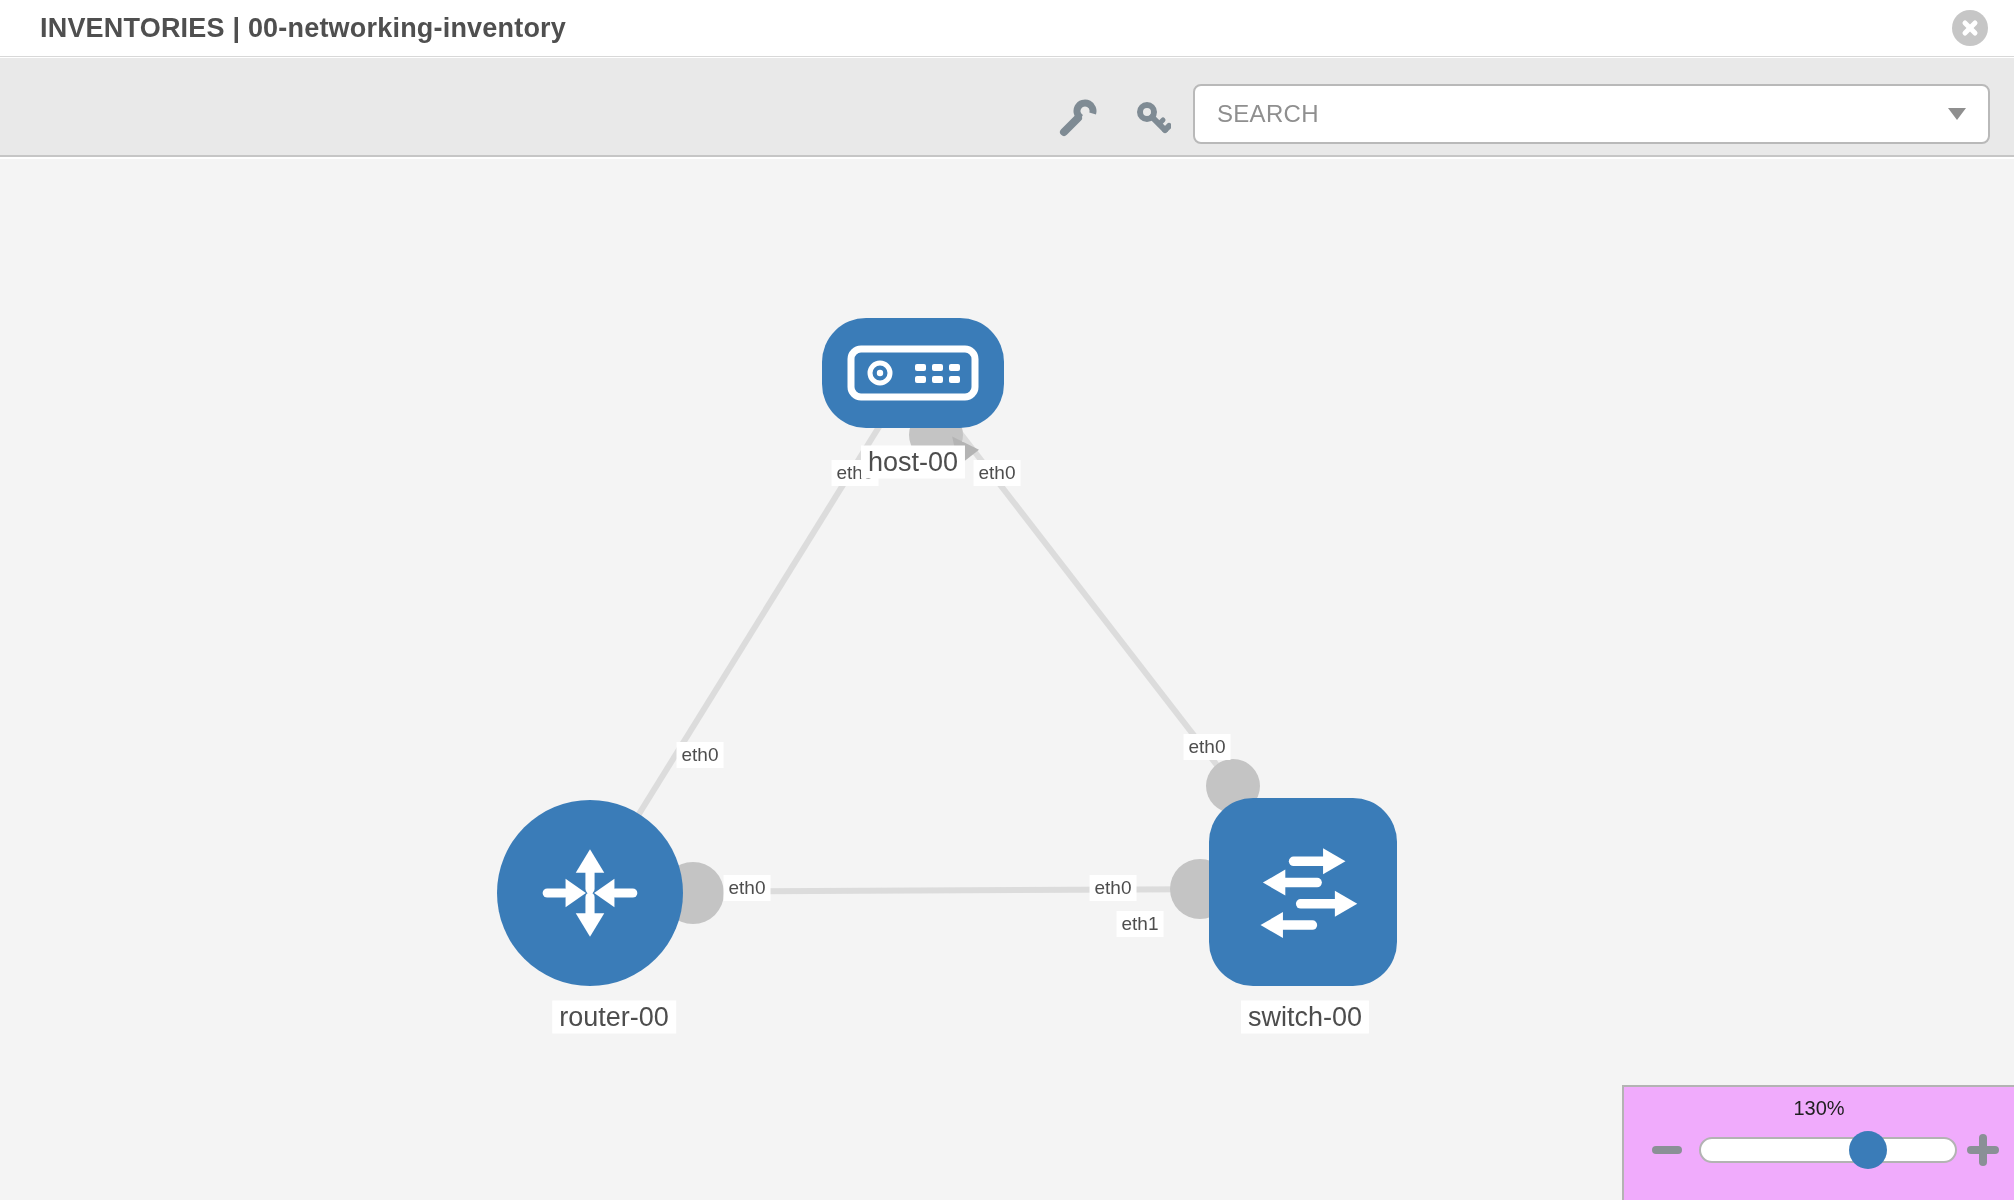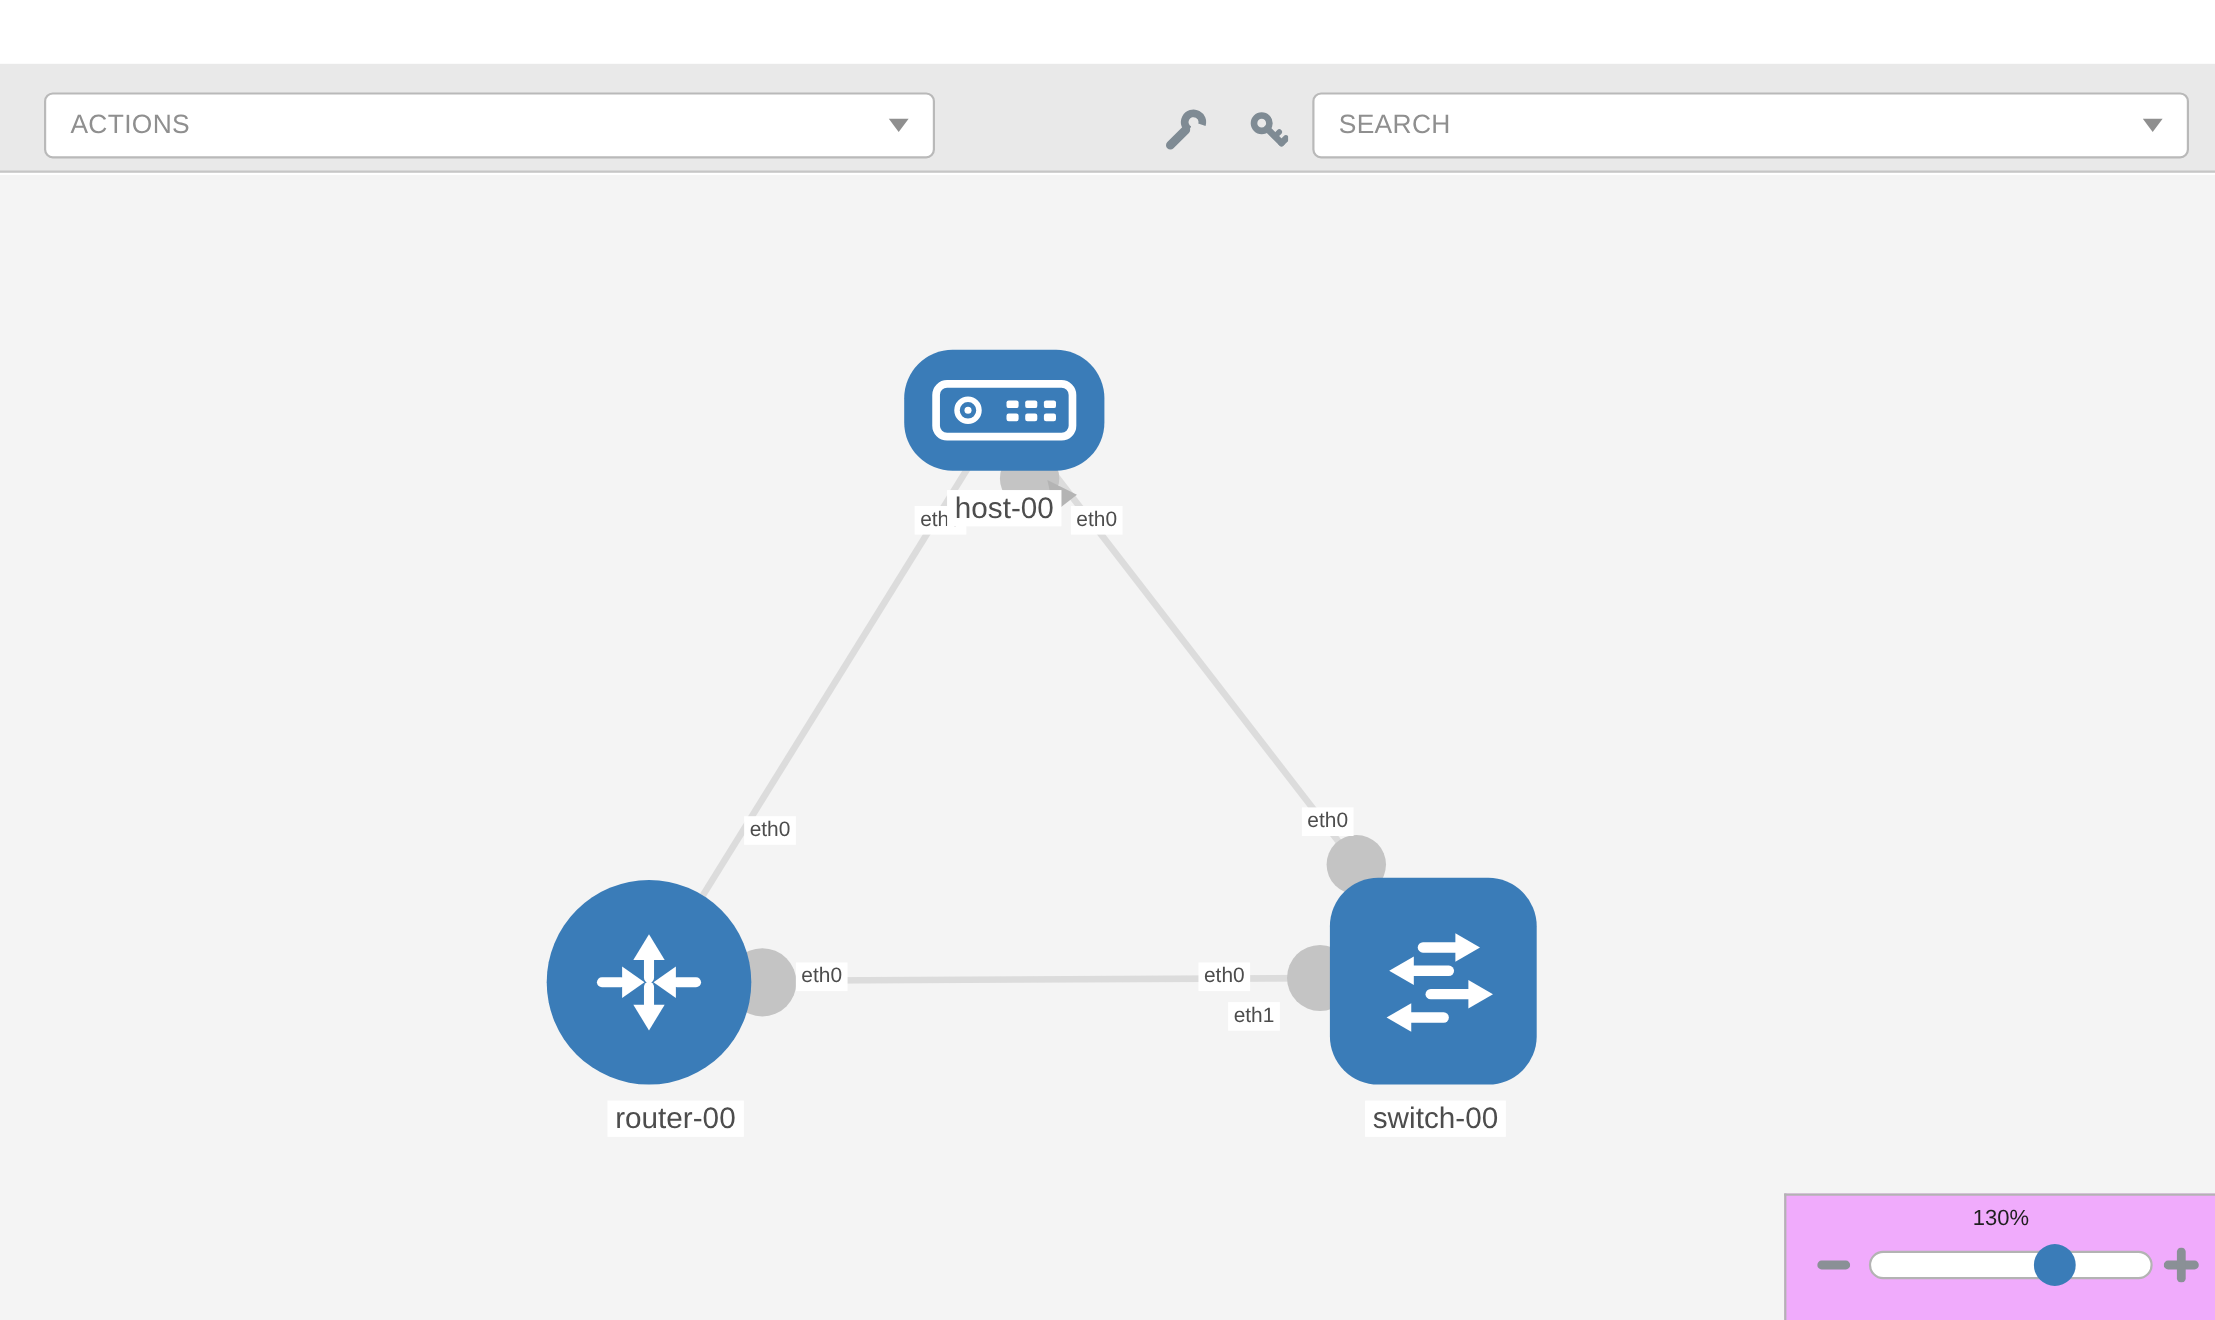--- a/index.html
+++ b/index.html
@@ -84,26 +84,31 @@
   .slider-handle {
     position: absolute; left: 148px; top: -8px; width: 38px; height: 38px;
     border-radius: 50%; background: #3a7cb8; cursor: grab;
   }
 </style>
 </head>
 <body>
 
 <div class="app">
 
+  <div class="header">
+    <div class="header-title">INVENTORIES | 00-networking-inventory</div>
+    <div class="close-btn">
+      <svg width="20" height="20" viewBox="0 0 20 20">
+        <line x1="5" y1="5" x2="15" y2="15" stroke="#ffffff" stroke-width="5" stroke-linecap="round"></line>
+        <line x1="15" y1="5" x2="5" y2="15" stroke="#ffffff" stroke-width="5" stroke-linecap="round"></line>
+      </svg>
+    </div>
+  </div>
 
   <div class="toolbar">
-    <div class="select-box actions-box">
-      <span class="select-label">ACTIONS</span>
-      <span class="caret-down"></span>
-    </div>
 
     <div class="tool-icon-btn wrench-btn">
       <svg width="38" height="38" viewBox="0 0 38 38">
         <circle cx="26" cy="12" r="8" fill="none" stroke="#7f8b94" stroke-width="7" stroke-dasharray="36 16" transform="rotate(118 26 12)"></circle>
         <line x1="5" y1="33" x2="19" y2="19" stroke="#7f8b94" stroke-width="8" stroke-linecap="round"></line>
       </svg>
     </div>
     <div class="tool-icon-btn key-btn">
       <svg width="36" height="36" viewBox="0 0 36 36">
         <circle cx="12" cy="12" r="7" fill="none" stroke="#7f8b94" stroke-width="6"></circle>

